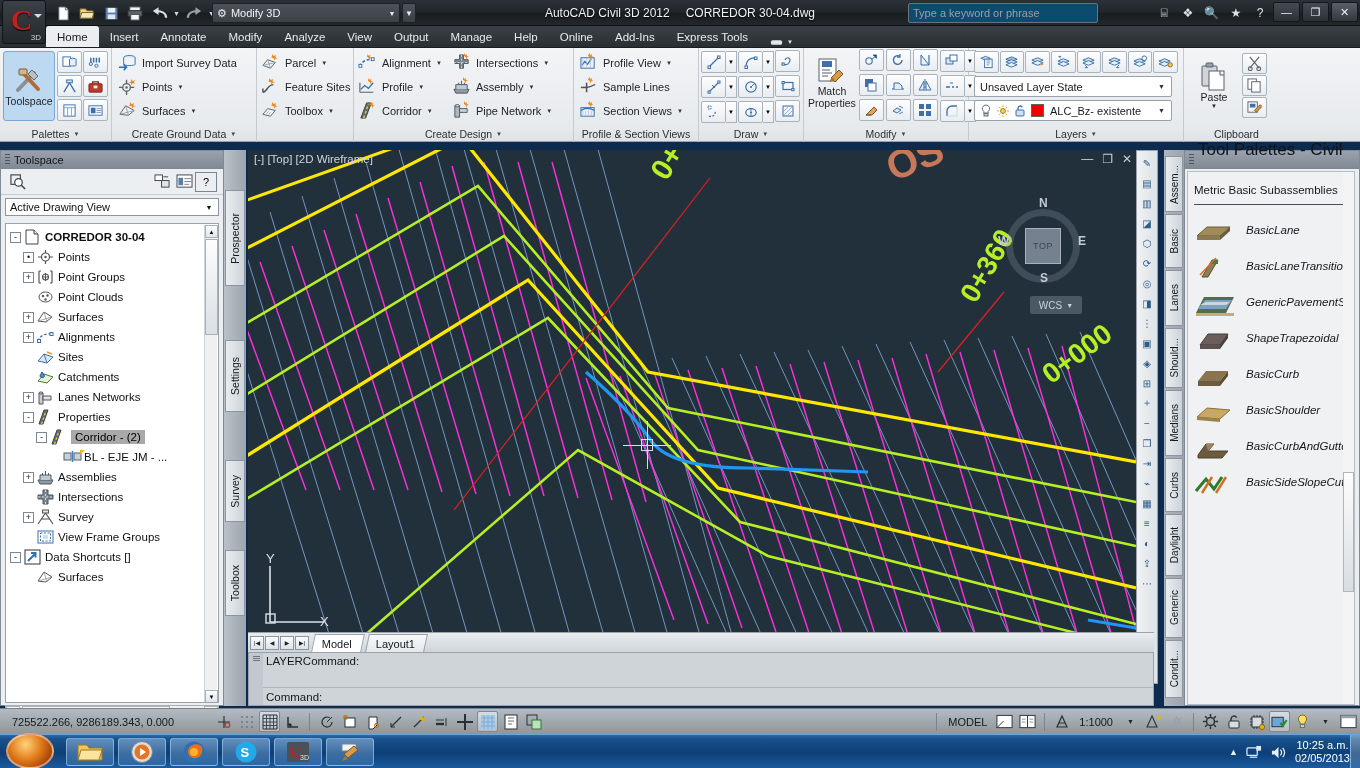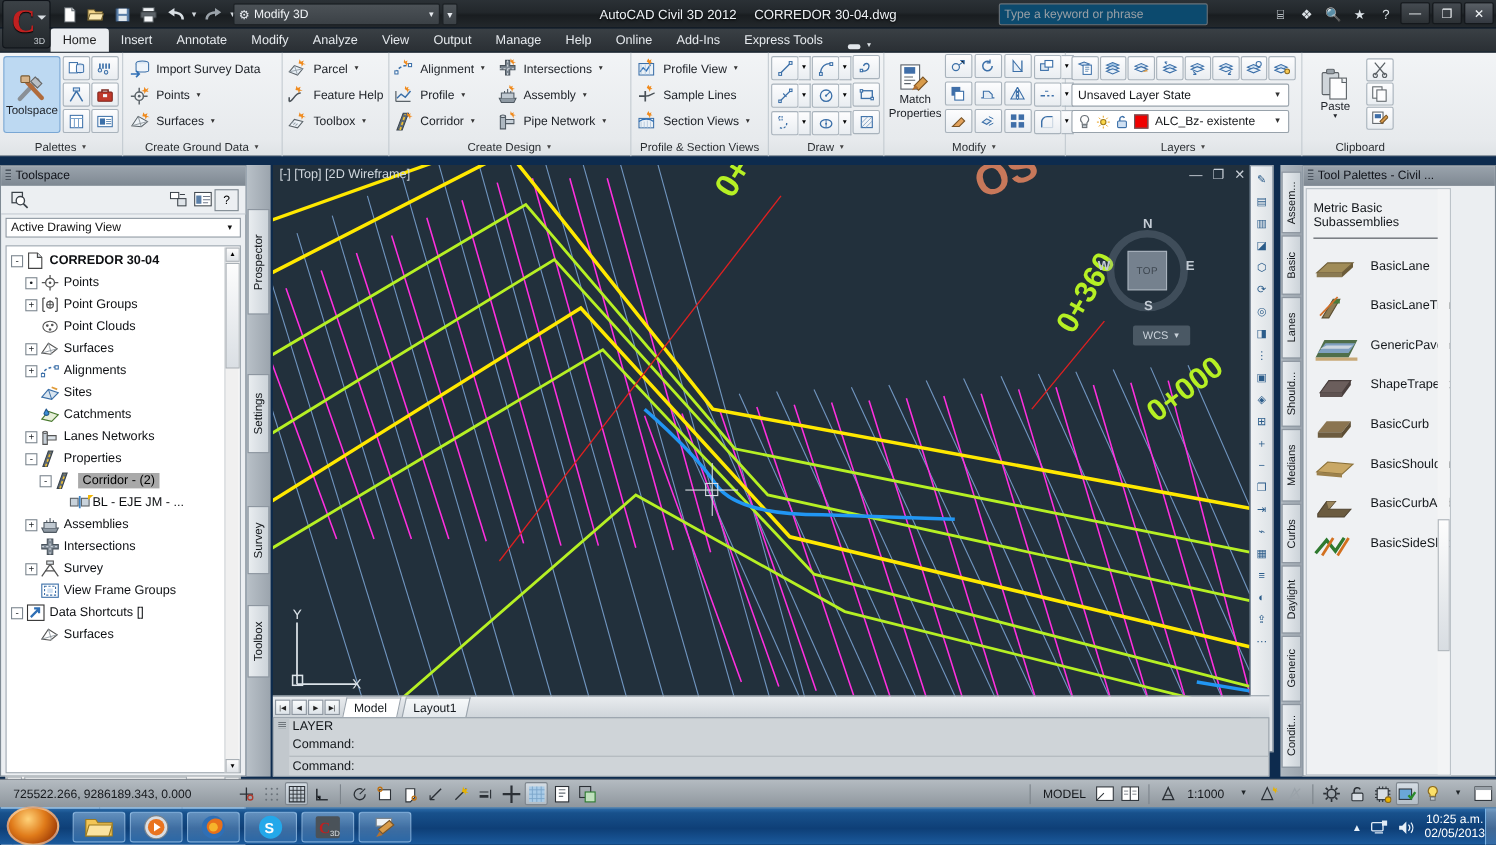--- a/index.html
+++ b/index.html
@@ -230,26 +230,26 @@
     background:linear-gradient(to right,#f0f2f4,#dde2e6);border:1px solid #9aa3ac;
     display:flex;flex-direction:column;align-items:center;padding-top:3px;gap:2px;overflow:hidden;
   }
   .rtool .ri{width:18px;height:18px;display:flex;align-items:center;justify-content:center;font-size:10px;color:#2b5c8a;}
 
   
   .palettes{
     position:absolute;left:1184px;top:150px;width:176px;height:556px;
     background:#ebeef1;border:1px solid #7f8a94;
   }
-  .pal-head{height:18px;background:linear-gradient(to bottom,#9aa3ac,#7e8892);display:flex;align-items:center;padding-left:4px;color:#10131a;font-size:11px;}
-  .pal-body{position:absolute;left:2px;top:20px;width:132px;height:534px;background:#eff1f3;border:1px solid #b6bec5;overflow:hidden;}
+  .pal-head{height:18px;background:linear-gradient(to bottom,#9aa3ac,#7e8892);display:flex;align-items:center;padding-left:4px;color:#10131a;font-size:17px;}
+  .pal-body{position:absolute;left:2px;top:20px;width:168px;height:534px;background:#eff1f3;border:1px solid #b6bec5;overflow:hidden;}
   .pal-title{font-size:11.5px;color:#14181c;padding:12px 0 6px 6px;}
   .pal-rule{height:1px;background:#4a4f55;margin:2px 10px 10px 6px;}
   .pal-item{display:flex;align-items:flex-start;gap:8px;padding:4px 4px 4px 6px;min-height:36px;}
-  .pal-item .txt{font-size:11.5px;color:#14181c;line-height:1.15;padding-top:5px;}
+  .pal-item .txt{font-size:11.5px;color:#14181c;line-height:1.15;padding-top:5px;font-style:italic;}
   .pal-sb{position:absolute;right:0;top:0;width:11px;height:534px;background:#f3f4f5;}
   .pal-sb .th{position:absolute;right:0;top:300px;width:11px;height:120px;background:linear-gradient(to bottom,#fdfdfd,#d8dde2);border:1px solid #aeb5bb;}
   .vtabs2{position:absolute;left:1164px;top:150px;width:20px;height:556px;background:linear-gradient(to right,#aeb7bf,#9ba4ad);}
   .vtab2{position:absolute;left:1px;width:18px;background:linear-gradient(to right,#e9edf0,#ccd3d9);border:1px solid #8d96a0;
     display:flex;align-items:center;justify-content:center;}
   .vtab2 span{writing-mode:vertical-rl;transform:rotate(180deg);font-size:10px;color:#14181c;white-space:nowrap;}
 
   
   .modeltabs{
     position:absolute;left:248px;top:632px;width:906px;height:20px;
@@ -262,21 +262,21 @@
     background:linear-gradient(to bottom,#f7f9fa,#e4e9ed);border:1px solid #9aa3ac;border-bottom:none;
     transform:skewX(-12deg); margin-left:3px;}
   .mtab span{transform:skewX(12deg);}
   .mtab.active{background:#fff;}
   .cmdline{
     position:absolute;left:248px;top:652px;width:906px;height:54px;
     background:#cfd4d8;border:1px solid #9aa3ac;display:flex;
   }
   .cmd-grip{width:14px;background:#c2c8cd;display:flex;align-items:flex-start;justify-content:center;padding-top:3px;}
   .cmd-grip .g{width:7px;height:6px;background-image:repeating-linear-gradient(to bottom,#6f767c 0 1px,transparent 1px 2px);}
-  .cmd-text{flex:1;display:flex;flex-direction:column;font-size:11.5px;color:#14181c;padding-left:3px;}
+  .cmd-text{flex:1;display:flex;flex-direction:row;font-size:11.5px;color:#14181c;padding-left:3px;}
   .cmd-text .l{height:16px;line-height:16px;}
   .cmd-input{height:18px;background:#cfd4d8;border-top:1px solid #b0b6bb;font-size:11.5px;color:#14181c;padding-left:3px;line-height:18px;}
 
   
   .status{
     position:absolute;left:0;top:708px;width:1360px;height:26px;
     background:linear-gradient(to bottom,#b4bbc1,#8e969d);
     border-top:1px solid #7a8189;display:flex;align-items:center;
   }
   .coords{font-size:11px;color:#15181c;padding-left:12px;width:212px;}
@@ -530,21 +530,21 @@
           <span class="tri">▼</span>
         </div>
         <div class="ritem">
           <span class="ico">
               <svg width="19" height="19" viewBox="0 0 20 20">
                 <path d="M2 16c4 0 5-8 11-8" stroke="#4a5157" stroke-width="1.5" fill="none"></path>
                 <path d="M2 16v-4" stroke="#4a5157" stroke-width="1.5"></path>
                 <path d="M9 1l1.2 2.2L13 2l-1 2.4L15 6l-2.5-.3L11 8l-.4-2.5L8 5z" fill="#f08a1c"></path>
               </svg>
             </span>
-          <span class="lbl">Feature Help</span>
+          <span class="lbl">Feature Sites</span>
         </div>
         <div class="ritem">
           <span class="ico">
               <svg width="19" height="19" viewBox="0 0 20 20">
                 <path d="M2 14l5-6 8 2-5 6z" fill="#eef3f8" stroke="#5a6268"></path>
                 <path d="M4 12l2-2M6 13l2-2M8 14l2-2" stroke="#95a0a9"></path>
                 <path d="M12 1l1.2 2.2L16 2l-1 2.4L18 6l-2.5-.3L14 8l-.4-2.5L11 5z" fill="#f08a1c"></path>
               </svg>
             </span>
           <span class="lbl">Toolbox</span>

